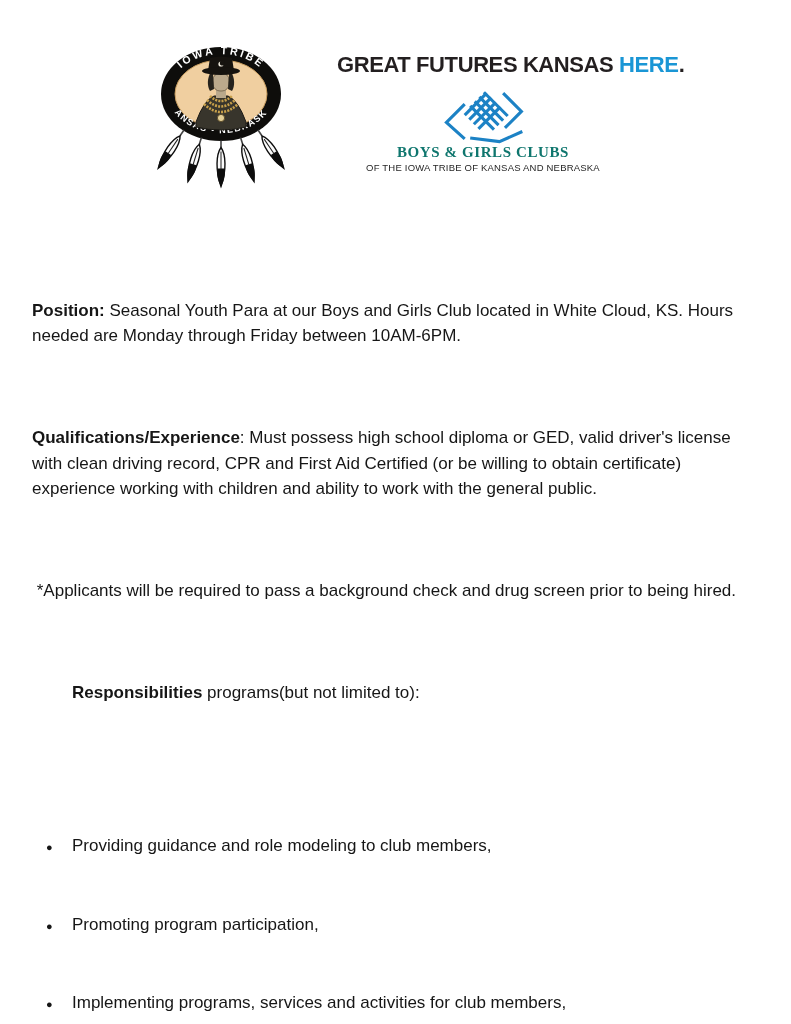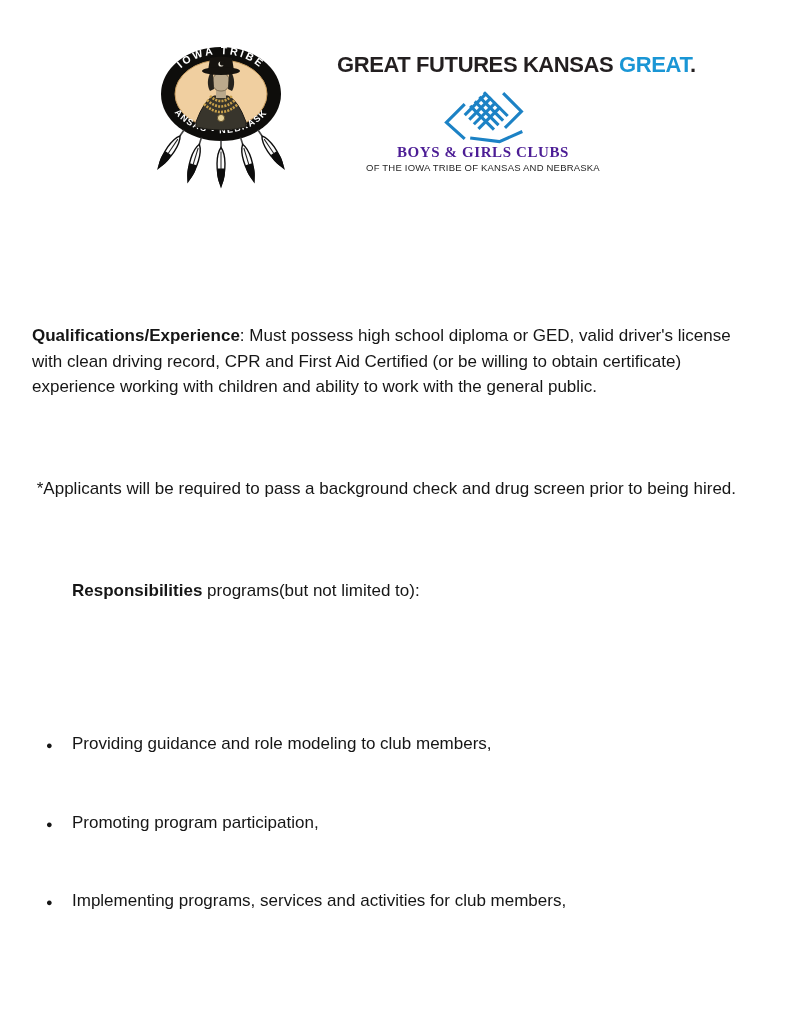--- a/index.html
+++ b/index.html
@@ -13,21 +13,21 @@
   .tribe-logo { position:absolute; left:156px; top:44px; width:130px; height:152px; }
   .bgc-col { position:absolute; left:337px; top:52px; width:292px; text-align:center; }
   .tagline {
     font-weight:800; font-size:22px; letter-spacing:-0.4px; color:#231f20;
     white-space:nowrap;
   }
   .tagline .hl { color:#1a96d5; }
   .hands-wrap { margin-top:6px; height:64px; }
   .wordmark {
     font-family:"Liberation Serif", serif; font-weight:700; font-size:15px;
-    letter-spacing:0.6px; color:#4c1d95; margin-top:-4px; white-space:nowrap;
+    letter-spacing:0.6px; color:#0f766e; margin-top:-4px; white-space:nowrap;
   }
   .wordmark-sub {
     font-weight:400; font-size:9.5px; letter-spacing:0.2px; color:#262626;
     margin-top:1px; white-space:nowrap;
   }
 
   
   .doc-body {
     position:absolute; left:32px; top:221px; width:727px;
     font-size:17px; line-height:25.5px; white-space:pre-wrap;
@@ -89,21 +89,21 @@
         <use href="#feather" transform="translate(28,86) rotate(34)"></use>
         <use href="#feather" transform="translate(45.4,93.5) rotate(17)"></use>
         <use href="#feather" transform="translate(65,96.5)"></use>
         <use href="#feather" transform="translate(84.6,93.5) rotate(-17)"></use>
         <use href="#feather" transform="translate(102,86) rotate(-34)"></use>
       </g>
     </svg>
   </div>
 
   <div class="bgc-col">
-    <div class="tagline"><span>GREAT FUTURES KANSAS </span><span class="hl">GREAT</span><span>.</span></div>
+    <div class="tagline"><span>GREAT FUTURES KANSAS </span><span class="hl">HERE</span><span>.</span></div>
     <div class="hands-wrap">
       <svg width="114" height="64" viewBox="0 0 120 70">
         <g stroke="#1c82c5" stroke-width="3.4" fill="none">
 
           <path d="M 40,22 L 20,42 L 40,60"></path>
 
           <path d="M 40,34 L 64,10"></path>
           <path d="M 45,39 L 69,15"></path>
           <path d="M 50,44 L 74,20"></path>
           <path d="M 55,49 L 79,25"></path>
@@ -118,20 +118,21 @@
           <path d="M 46,59 L 78,63 L 103,52"></path>
         </g>
       </svg>
     </div>
     <div class="wordmark">BOYS &amp; GIRLS CLUBS</div>
     <div class="wordmark-sub">OF THE IOWA TRIBE OF KANSAS AND NEBRASKA</div>
   </div>
 
   <div class="doc-body">
 
+    <p class="para"><b>Position:</b><span> Seasonal Youth Para at our Boys and Girls Club located in White Cloud, KS. Hours needed are Monday through Friday between 10AM-6PM.</span></p>
 
     <p class="para gap"><b>Qualifications/Experience</b><span>: Must possess high school diploma or GED, valid driver's license with clean driving record, CPR and First Aid Certified (or be willing to obtain certificate) experience working with children and ability to work with the general public.</span></p>
 
     <p class="para"> *Applicants will be required to pass a background check and drug screen prior to being hired.</p>
 
     <p class="para resp-line"><b>Responsibilities</b><span> programs(but not limited to):</span></p>
 
     <ul class="duties">
       <li><span class="bullet"></span><span>Providing guidance and role modeling to club members,</span></li>
       <li><span class="bullet"></span><span>Promoting program participation,</span></li>

